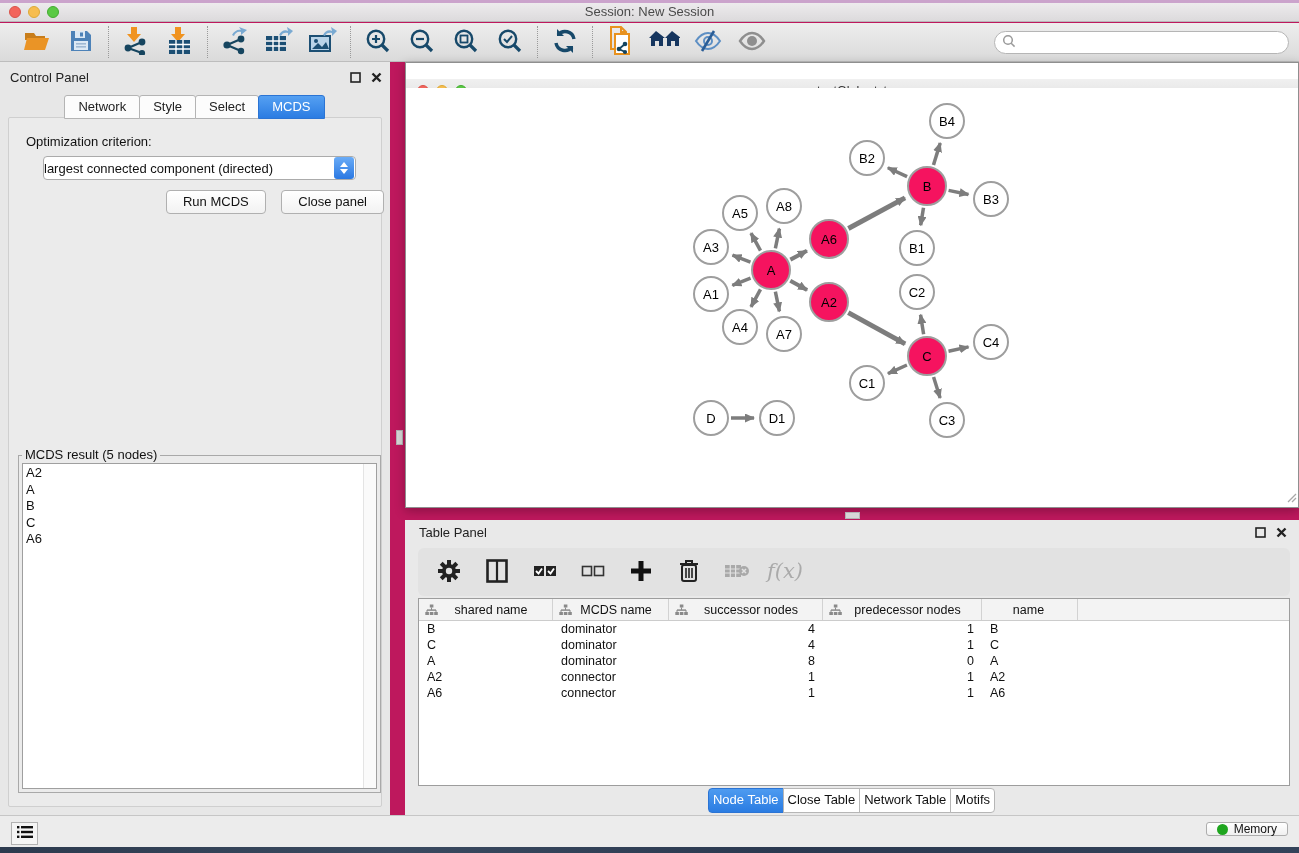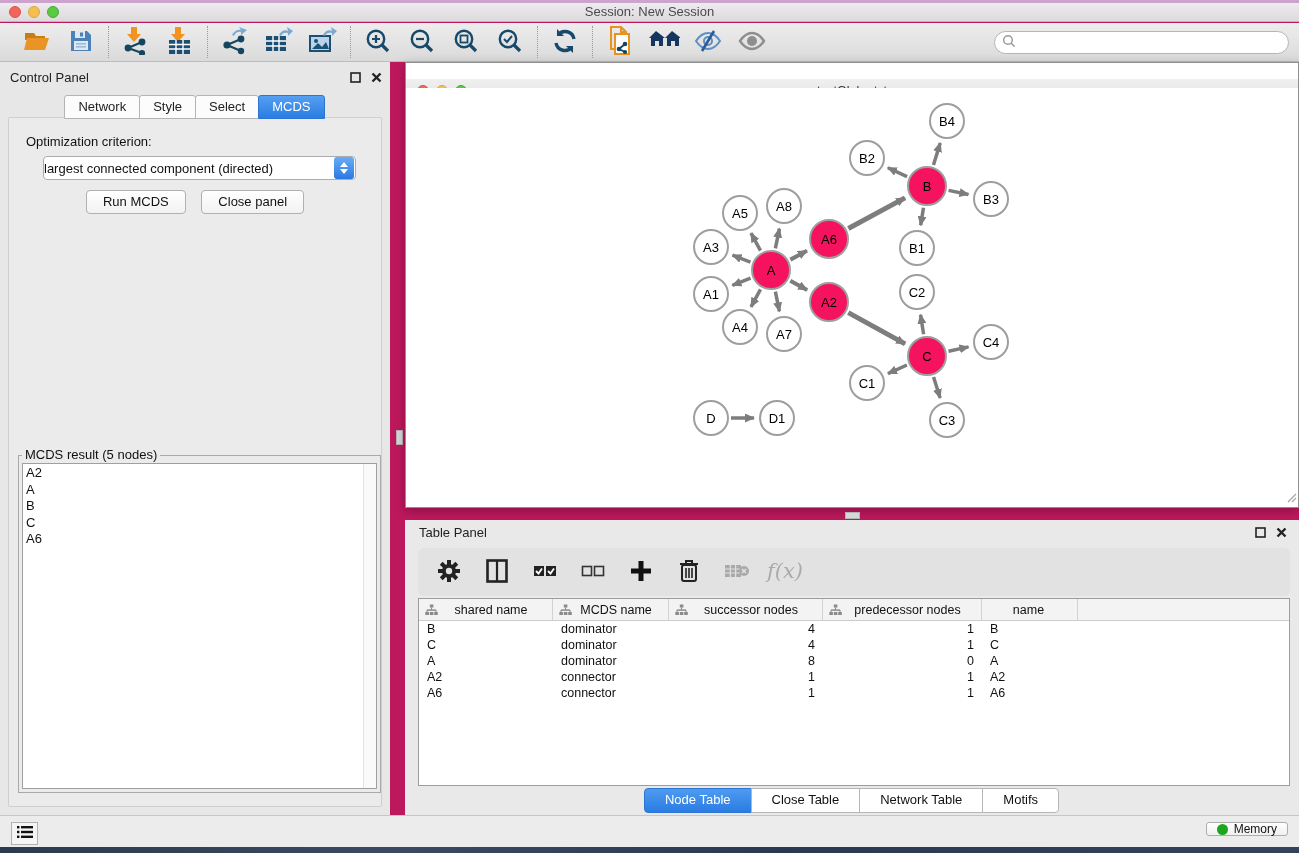--- a/index.html
+++ b/index.html
@@ -40,21 +40,21 @@
   .cp-body { position:absolute; top:55px; left:8px; width:374px; height:690px; background:#ebebeb;
     border:1px solid #cfcfcf; border-radius:2px; }
   .opt-label { position:absolute; top:72px; left:0; right:0; text-align:left; font-size:13px; color:#111;margin-left:26px; }
   .dropdown { position:absolute; top:94px; left:43px; width:313px; height:24px; background:#fff;
     border:1px solid #ababab; border-radius:4px; display:flex; align-items:center; }
   .dropdown .val { flex:1; font-size:13px; color:#111; white-space:nowrap; overflow:hidden;}
   .dropdown .stepper { width:20px; height:22px; border-radius:3px; margin-right:1px;
     background:linear-gradient(#6aacf7,#2a78e2); display:flex; flex-direction:column; align-items:center; justify-content:center; gap:2px;}
   .dropdown .stepper .up { width:0;height:0;border-left:4px solid transparent;border-right:4px solid transparent;border-bottom:5px solid #fff;}
   .dropdown .stepper .dn { width:0;height:0;border-left:4px solid transparent;border-right:4px solid transparent;border-top:5px solid #fff;}
-  .cp-buttons { position:absolute; top:128px; left:0; right:0; text-align:center; }
+  .cp-buttons { position:absolute; top:128px; left:0; right:0; text-align:right; }
   .btn { display:inline-block; padding:3px 16px 4px; background:linear-gradient(#ffffff,#f2f2f2);
     border:1px solid #b0b0b0; border-radius:4px; font-size:13px; color:#111; margin:0 6px; }
   .groupbox { position:absolute; top:393px; left:18px; width:363px; height:338px; border:1px solid #a9a9a9; }
   .groupbox .gtitle { position:absolute; top:-9px; left:3px; background:#ebebeb; padding:0 3px; font-size:13px; color:#111; }
   .mcds-list { position:absolute; top:7px; left:3px; right:3px; bottom:3px; background:#fff; border:1px solid #9f9f9f; overflow:hidden; }
   .mcds-list .inner { position:absolute; top:0; left:0; right:13px; bottom:0; padding:1px 0 0 3px; }
   .mcds-list .track { position:absolute; top:0; right:0; width:13px; bottom:0; background:#fafafa; border-left:1px solid #e4e4e4; }
   .mcds-item { font-size:13px; line-height:16.5px; color:#111; }
 
   
@@ -81,21 +81,21 @@
   .tp-btn { width:26px; height:26px; display:flex; align-items:center; justify-content:center; }
   .node-table { position:absolute; top:78px; left:13px; right:9px; height:188px; background:#fff; border:1px solid #9d9d9d; overflow:hidden;}
   .nt-headrow { display:flex; height:22px; background:#f3f3f3; border-bottom:1px solid #cccccc; }
   .nt-hcell { display:flex; align-items:center; border-right:1px solid #d2d2d2; font-size:12.5px; color:#111; padding-left:6px; position:relative;}
   .nt-hcell .hlabel { flex:1; text-align:center; padding-right:8px; }
   .nt-hcell.noicon .hlabel { padding-left:0; }
   .nt-row { display:flex; height:16px; align-items:center; }
   .nt-cell { font-size:12.5px; color:#111; padding:0 8px; white-space:nowrap; }
   .nt-cell.num { text-align:right; }
   .tp-tabs { position:absolute; top:268px; left:0; right:0; text-align:center; }
-  .tp-tab { display:inline-block; padding:3px 20px 5px; background:#fff; border:1px solid #b6b6b6; margin-left:-1px; font-size:13px; color:#111; }
+  .tp-tab { display:inline-block; padding:3px 4px 5px; background:#fff; border:1px solid #b6b6b6; margin-left:-1px; font-size:13px; color:#111; }
   .tp-tab:first-child { border-radius:4px 0 0 4px; }
   .tp-tab:last-child { border-radius:0 4px 4px 0; }
   .tp-tab.active { background:linear-gradient(#4e9bf0,#2a7ce2); color:#fff; border-color:#2b74d4; }
 
   
   .statusbar { position:absolute; top:815px; left:0; right:0; height:32px; background:#ececec; border-top:1px solid #c6c6c6; }
   .sb-left-btn { position:absolute; left:11px; top:6px; width:27px; height:23px; background:#f5f5f5; border:1px solid #b2b2b2;
     display:flex; align-items:center; justify-content:center; }
   .memory-btn { position:absolute; right:11px; top:6px; height:14px; padding:0 10px; background:linear-gradient(#ffffff,#f0f0f0);
     border:1px solid #adadad; border-radius:3px; display:flex; align-items:center; gap:6px; font-size:12px; color:#111; }

